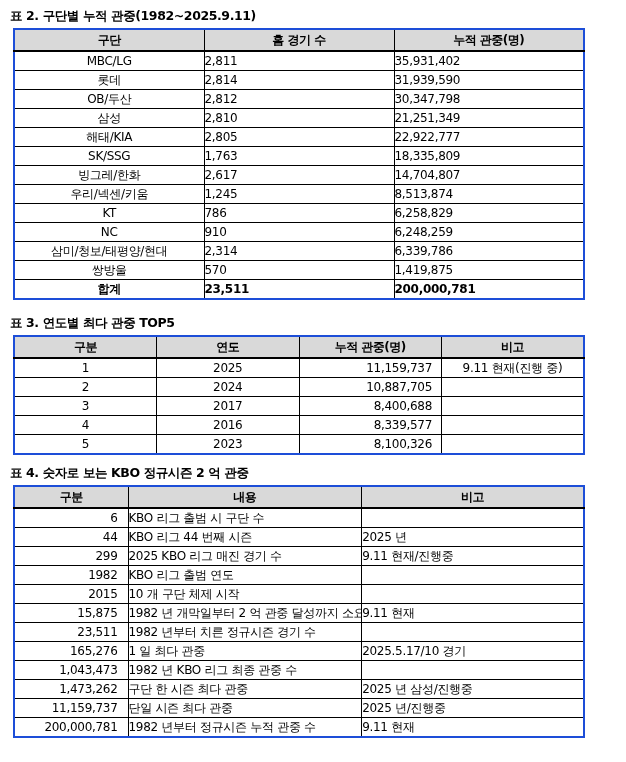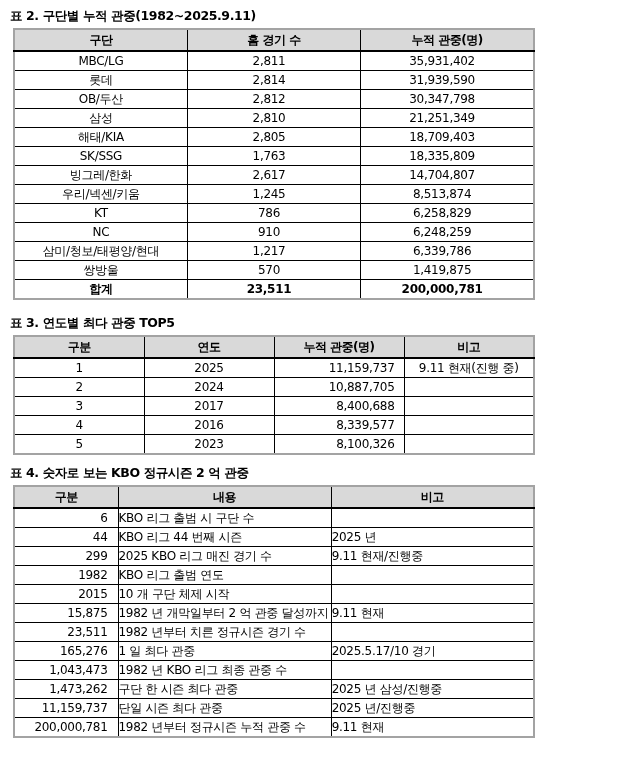--- a/index.html
+++ b/index.html
@@ -18,23 +18,23 @@
     margin: 0 0 5px 0;
     letter-spacing: -0.4px;
     line-height: 15px;
   }
   .sec3 { margin-top: 15px; }
   .sec4 { margin-top: 10px; }
 
   table.t {
     border-collapse: collapse;
     table-layout: fixed;
-    width: 522px;
+    width: 572px;
     margin-left: 3px;
-    border: 2px solid #a3a3a3;
+    border: 2px solid #1d4ed8;
     font-size: 12px;
   }
   table.t th {
     background: #d9d9d9;
     border: 1px solid #000;
     border-bottom: 2px solid #000;
     font-weight: bold;
     height: 20px;
     padding: 0;
     text-align: center;
@@ -45,21 +45,21 @@
     height: 18px;
     padding: 0;
     letter-spacing: -0.3px;
     white-space: nowrap;
     overflow: hidden;
   }
 
   
   .t2 col { width: 33.35%; }
   .t2 td.c0 { text-align: center; }
-  .t2 td.c1, .t2 td.c2 { text-align: center; padding-right: 10px; }
+  .t2 td.c1, .t2 td.c2 { text-align: left; padding-right: 10px; }
   .t2 tr.total td { font-weight: bold; }
 
   
   .t3 col { width: 25%; }
   .t3 td.c0, .t3 td.c1, .t3 td.c3 { text-align: center; }
   .t3 td.c2 { text-align: right; padding-right: 9px; }
 
   
   .t4 col.k { width: 20%; }
   .t4 col.d { width: 41%; }
@@ -104,21 +104,21 @@
             <td class="c2">30,347,798</td>
           </tr>
           <tr>
             <td class="c0">삼성</td>
             <td class="c1">2,810</td>
             <td class="c2">21,251,349</td>
           </tr>
           <tr>
             <td class="c0">해태/KIA</td>
             <td class="c1">2,805</td>
-            <td class="c2">18,709,403</td>
+            <td class="c2">22,922,777</td>
           </tr>
           <tr>
             <td class="c0">SK/SSG</td>
             <td class="c1">1,763</td>
             <td class="c2">18,335,809</td>
           </tr>
           <tr>
             <td class="c0">빙그레/한화</td>
             <td class="c1">2,617</td>
             <td class="c2">14,704,807</td>
@@ -133,21 +133,21 @@
             <td class="c1">786</td>
             <td class="c2">6,258,829</td>
           </tr>
           <tr>
             <td class="c0">NC</td>
             <td class="c1">910</td>
             <td class="c2">6,248,259</td>
           </tr>
           <tr>
             <td class="c0">삼미/청보/태평양/현대</td>
-            <td class="c1">1,217</td>
+            <td class="c1">2,314</td>
             <td class="c2">6,339,786</td>
           </tr>
           <tr>
             <td class="c0">쌍방울</td>
             <td class="c1">570</td>
             <td class="c2">1,419,875</td>
           </tr>
         </tbody>
       <tbody>
         <tr class="total">

